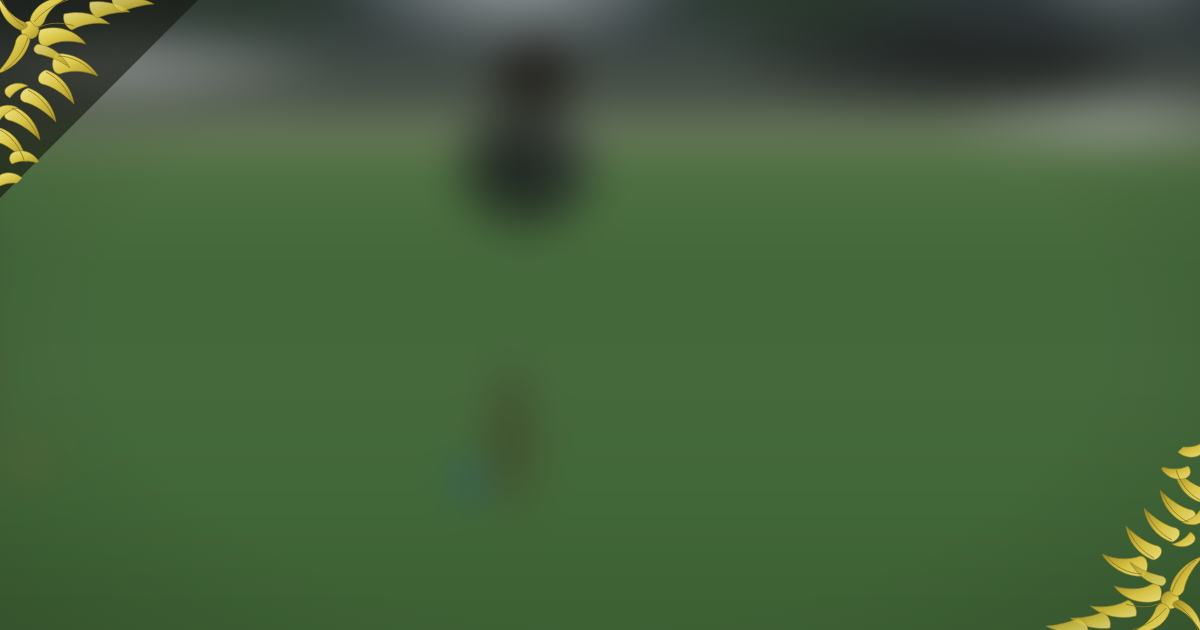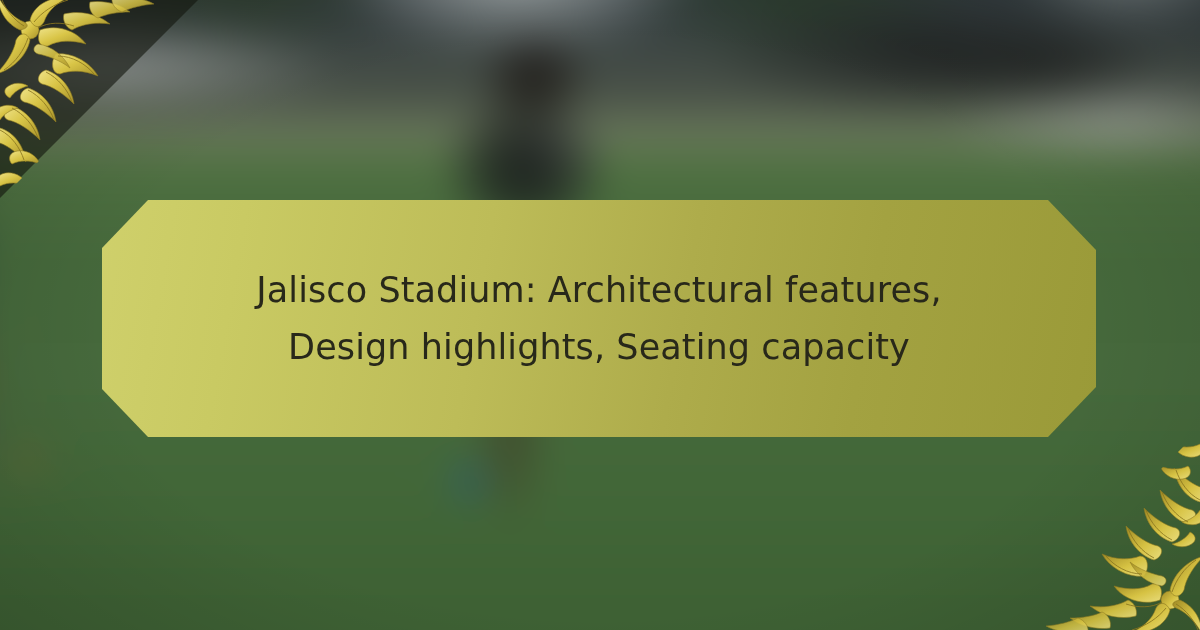--- a/index.html
+++ b/index.html
@@ -211,18 +211,14 @@
           <path d="M64 60 C78 60 92 68 100 78"></path>
           <path d="M52 76 C64 82 74 94 78 106"></path>
           <path d="M34 94 C46 100 56 112 60 124"></path>
           <path d="M18 112 C30 118 40 130 44 142"></path>
           <path d="M6 134 C18 140 26 152 30 164"></path>
         </g>
       </g>
     </svg>
   </div>
 
-  <div class="banner">
-    <h1 class="banner-title">Jalisco Stadium: Architectural features,
-Design highlights, Seating capacity</h1>
-  </div>
 
 </div>
 
 </body></html>

